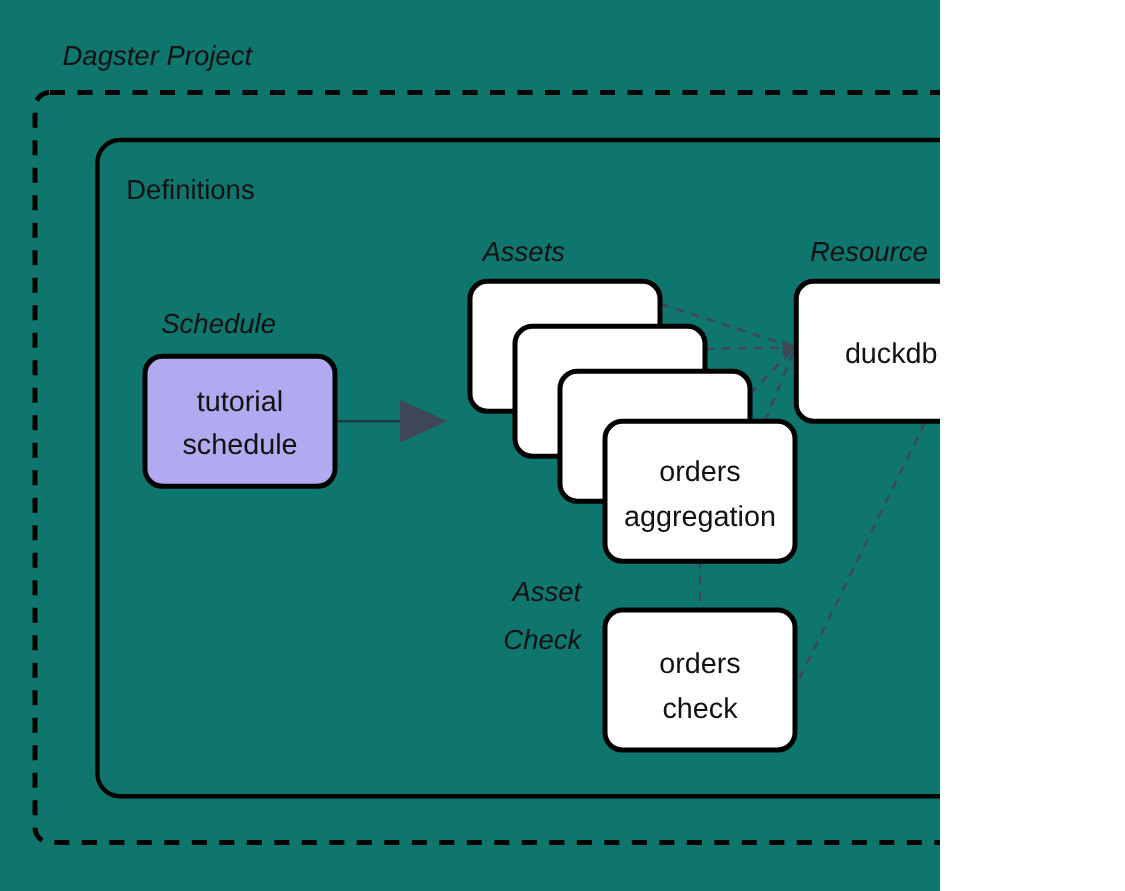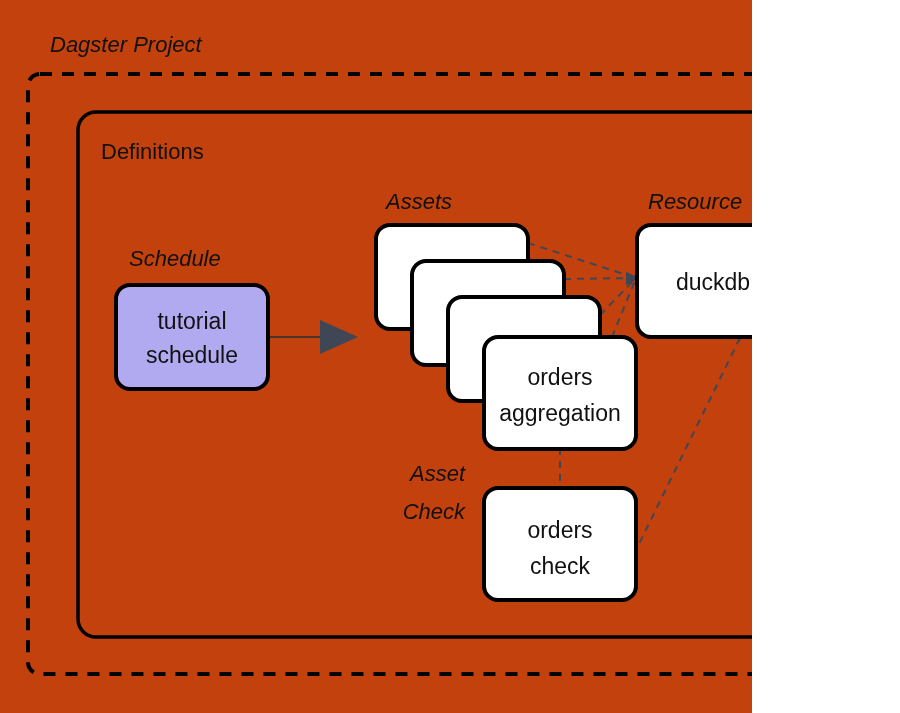--- a/index.html
+++ b/index.html
@@ -7,21 +7,21 @@
     padding: 0;
     background: #ffffff;
   }
   body {
     font-family: "Liberation Sans", sans-serif;
   }
   #canvas {
     position: relative;
     width: 752px;
     height: 713px;
-    background: #c2410c;
+    background: #0f766e;
     overflow: hidden;
   }
   svg.layer {
     position: absolute;
     left: 0;
     top: 0;
     width: 900px;
     height: 713px;
   }
   .label-italic {

